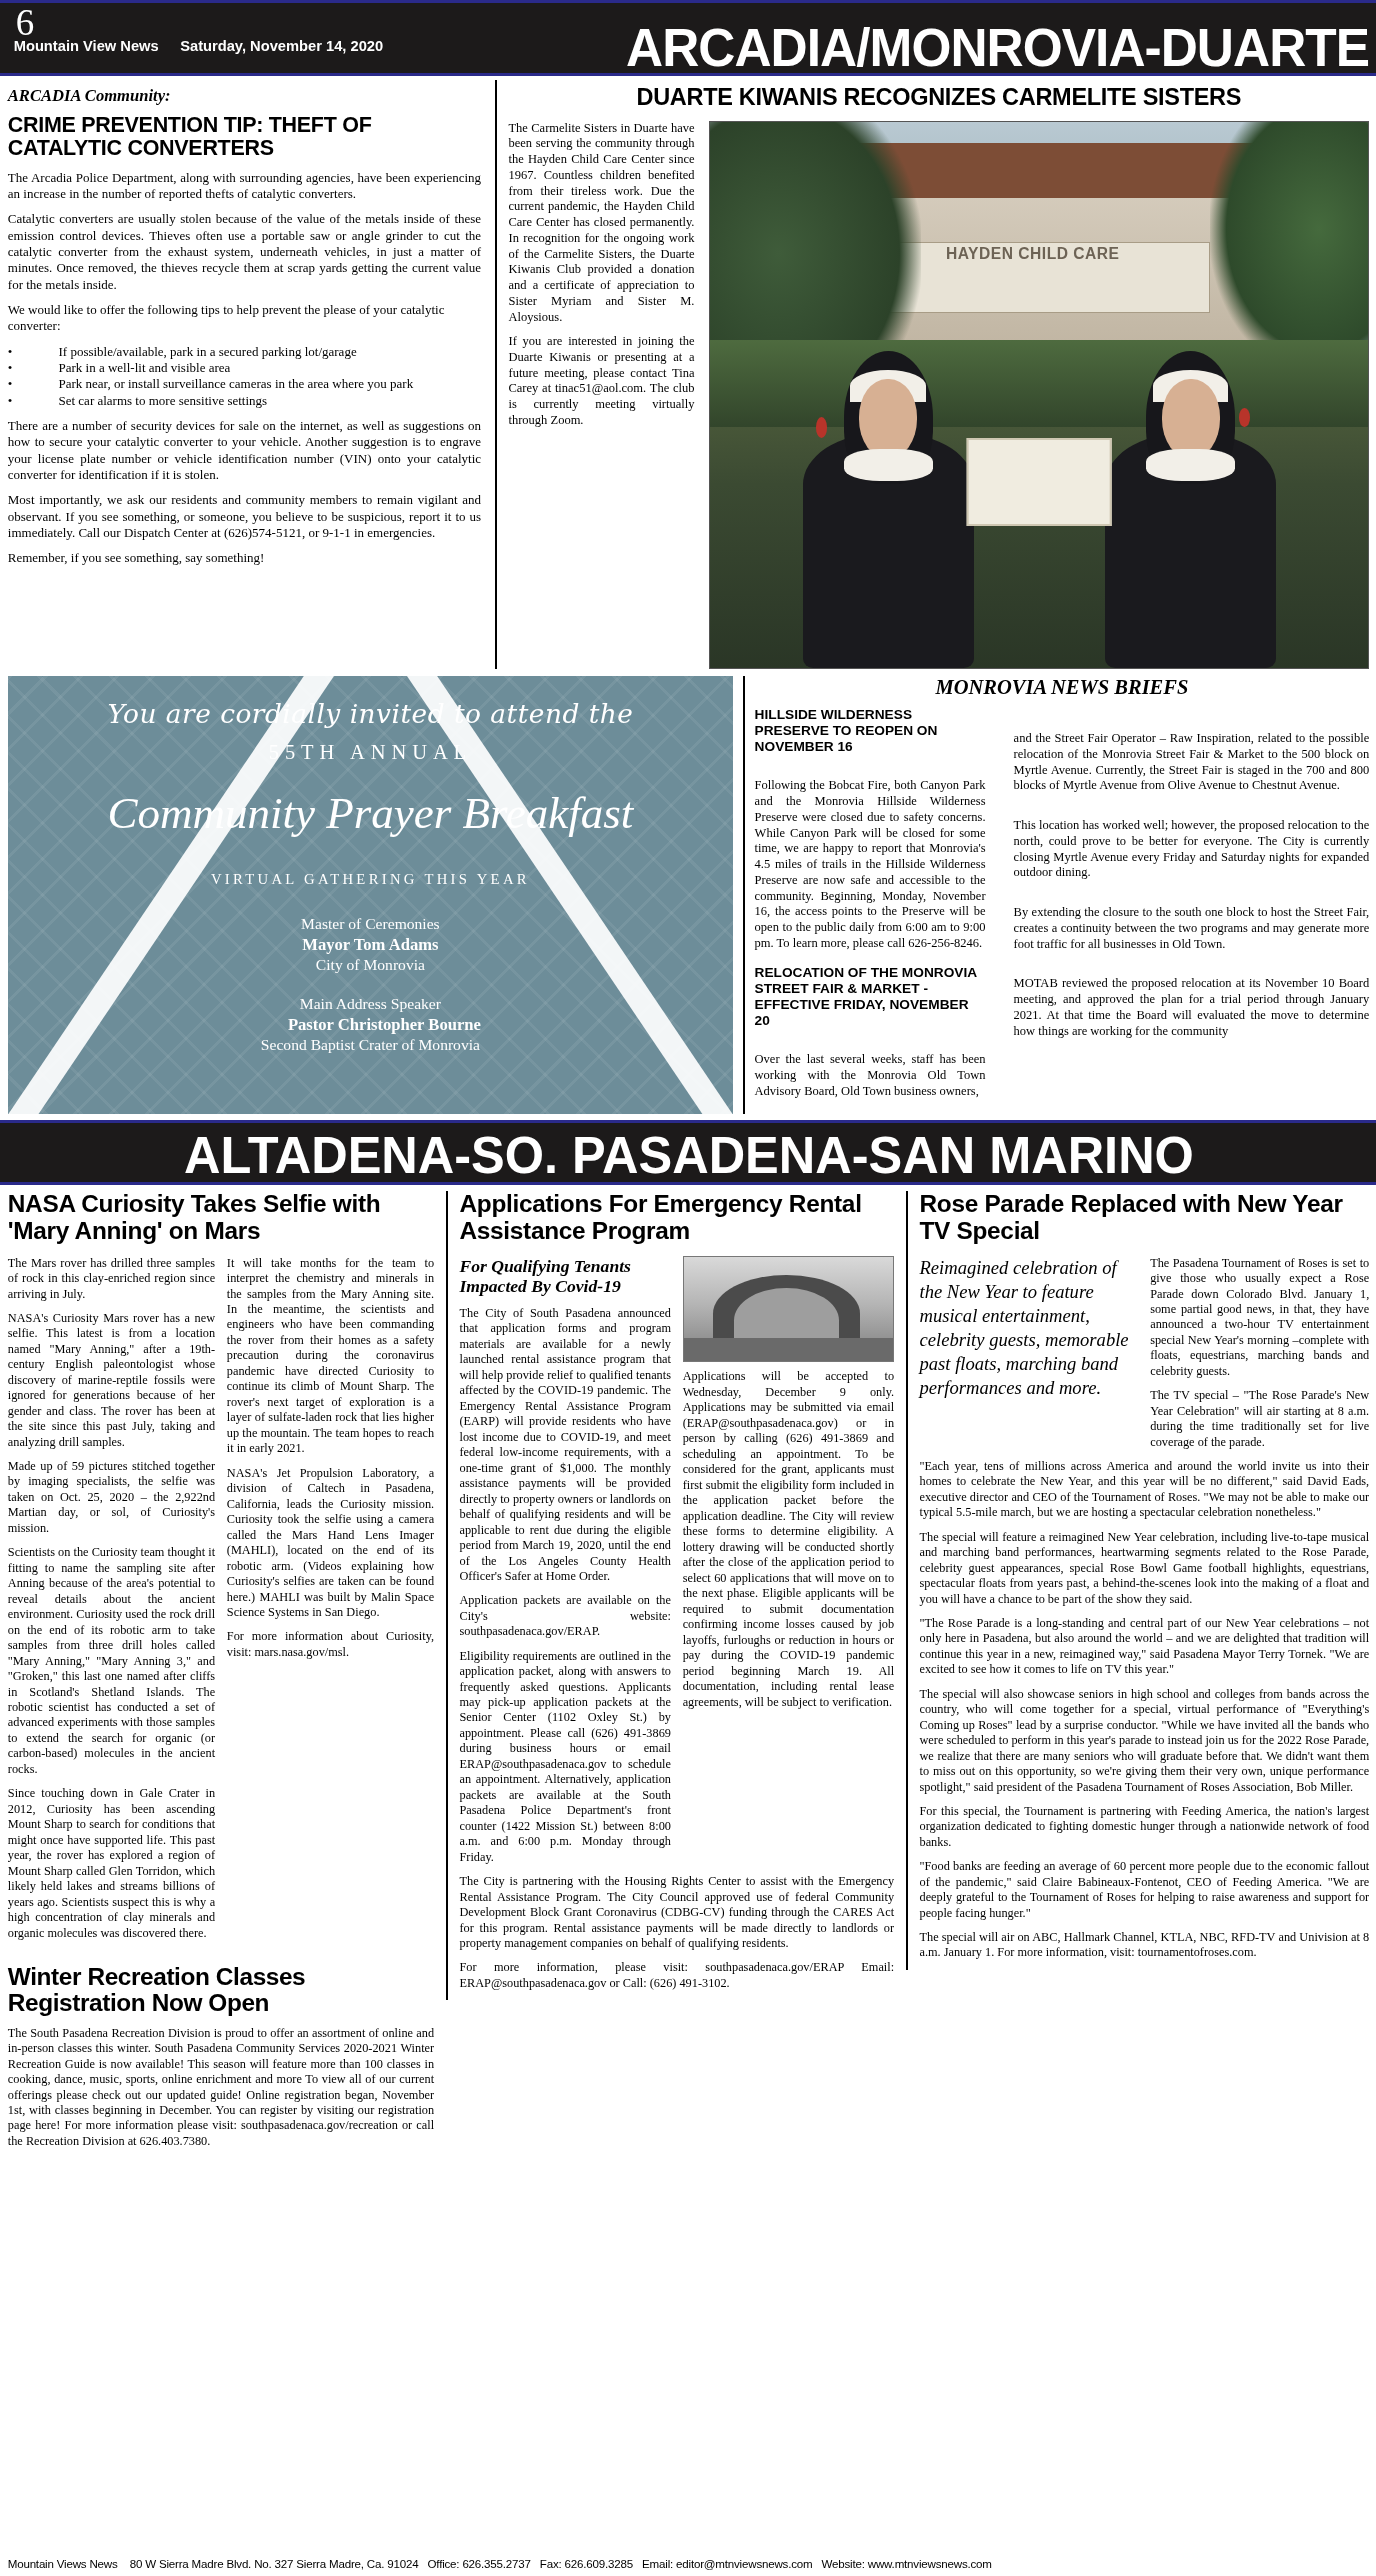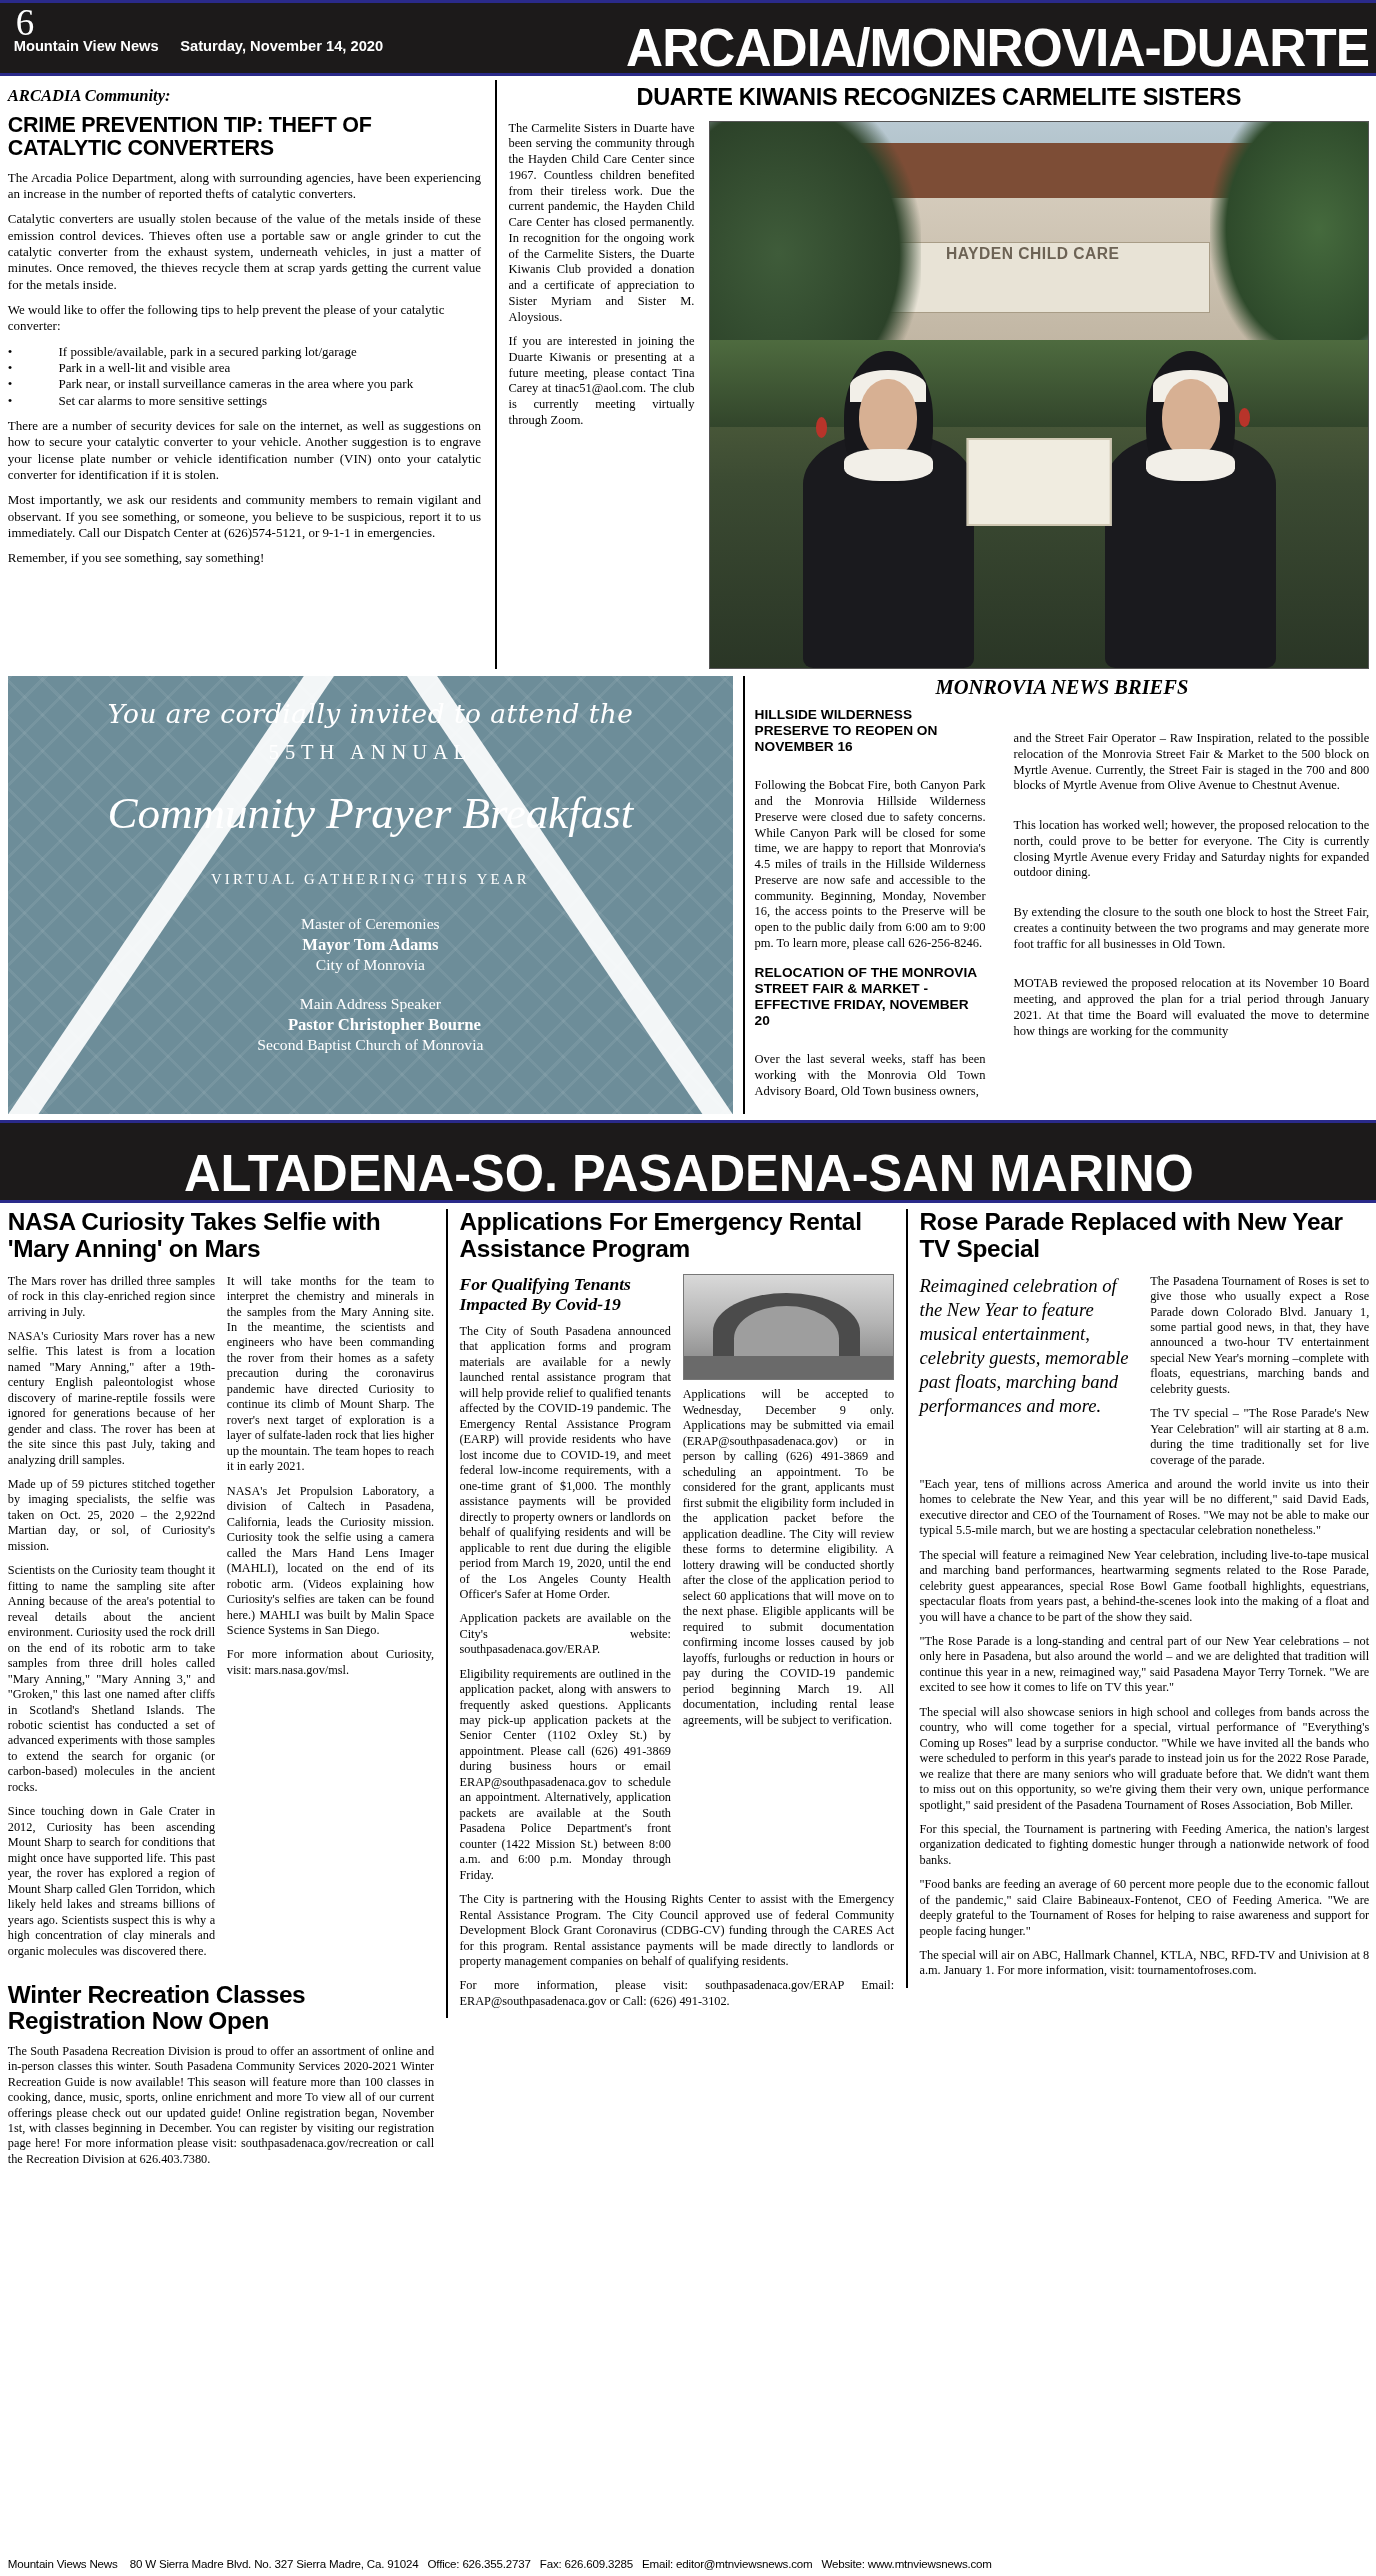--- a/index.html
+++ b/index.html
@@ -44,21 +44,21 @@
     color:#fff;
     line-height:63px;
     white-space:nowrap;
     transform:scaleX(0.97);
     transform-origin:right bottom;
   }
 
   
   .banner2 {
     position:relative;
-    height:83px;
+    height:65px;
     background:#1c1a1a;
     border-top:3.9px solid #2a2a8a;
     border-bottom:3.9px solid #2a2a8a;
     margin-top:5.9px;
     overflow:hidden;
   }
   .banner2 .b2-title {
     position:absolute; left:50%; transform:translateX(-50%) scaleX(0.99);
     bottom:-3.9px;
     font-family:"Liberation Sans", sans-serif;
@@ -378,21 +378,21 @@
         <div class="ad-inner">
           <div class="ad-script">You are cordially invited to attend the</div>
           <div class="ad-annual">55TH ANNUAL</div>
           <div class="ad-title">Community Prayer Breakfast</div>
           <div class="ad-virtual">VIRTUAL GATHERING THIS YEAR</div>
           <div class="ad-mc-label">Master of Ceremonies</div>
           <div class="ad-mc-name">Mayor Tom Adams</div>
           <div class="ad-mc-city">City of Monrovia</div>
           <div class="ad-sp-label">Main Address Speaker</div>
           <div class="ad-sp-name">Pastor Christopher Bourne</div>
-          <div class="ad-sp-org">Second Baptist Church of Monrovia</div>
+          <div class="ad-sp-org">Second Baptist Crater of Monrovia</div>
         </div>
       </div>
     </div>
 
     <div class="briefs-col">
       <div class="briefs-title">MONROVIA NEWS BRIEFS</div>
       <div class="briefs-split">
         <div class="briefs-a">
           <h3 class="brief-head">HILLSIDE  WILDERNESS  PRESERVE TO REOPEN ON NOVEMBER 16</h3>
           <p class="body">Following the Bobcat Fire, both Canyon Park and the Monrovia Hillside Wilderness Preserve were closed due to safety concerns. While Canyon Park will be closed for some time, we are happy to report that Monrovia's 4.5 miles of trails in the Hillside Wilderness Preserve are now safe and accessible to the community. Beginning, Monday, November 16, the access points to the Preserve will be open to the public daily from 6:00 am to 9:00 pm. To learn more, please call 626-256-8246.</p>

